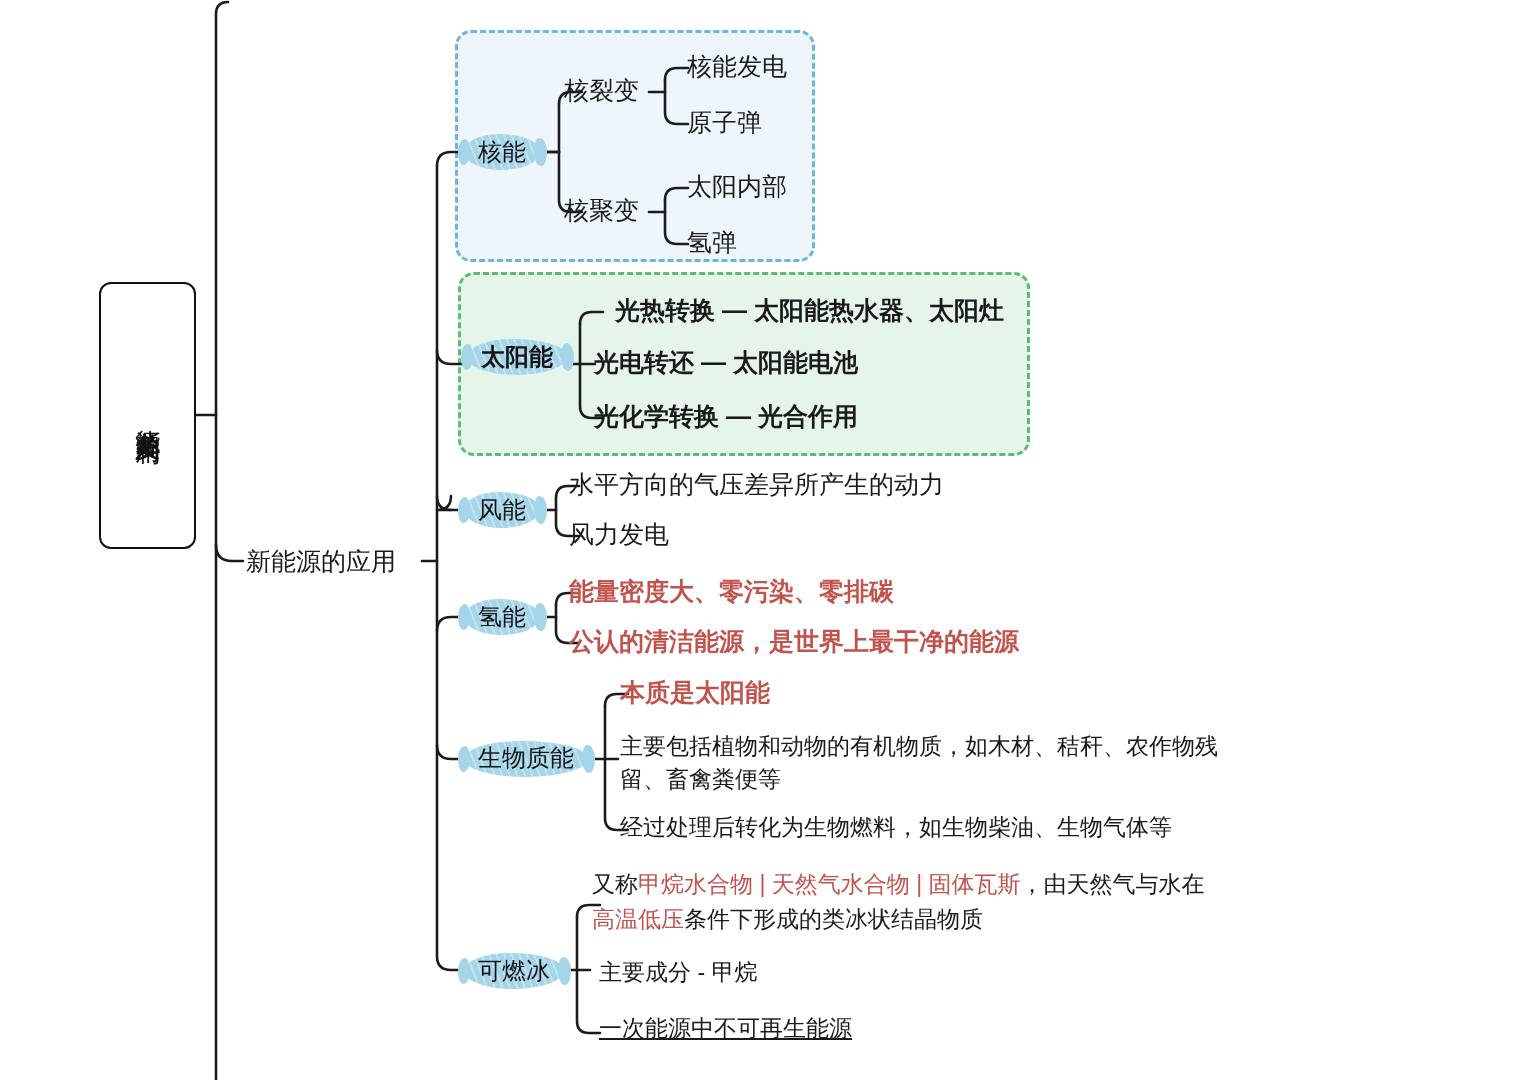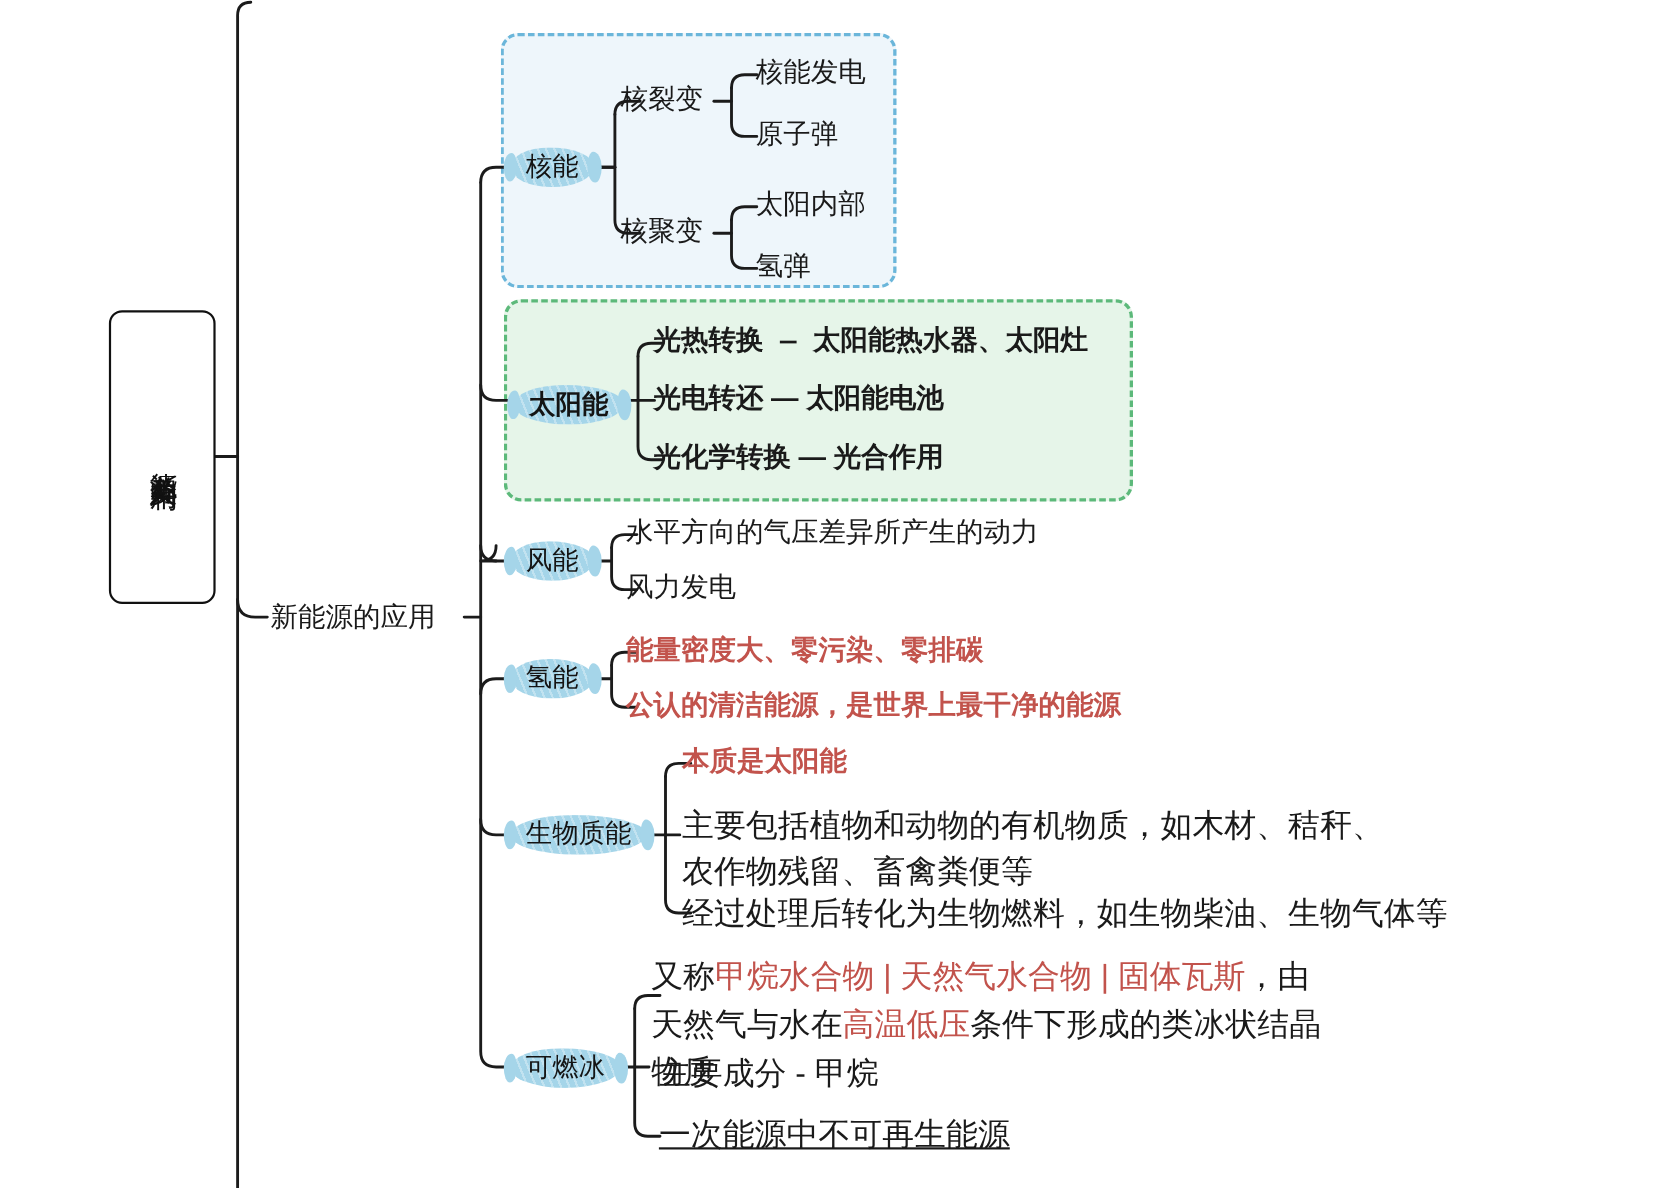--- a/index.html
+++ b/index.html
@@ -109,21 +109,21 @@
   .chip .hl::after{
     content:"";
     position:absolute;
     right:-7px;top:10%;
     width:13px;height:78%;
     background:#a5d5e9;
     border-radius:40% 60% 45% 55% / 50% 50% 50% 50%;
   }
   .chip-txt{position:relative;z-index:1;}
 
-  .t24{font-size:29px;}
+  .t24{font-size:23px;}
   .t25{font-size:25px;}
   .bold{font-weight:700;}
   .red{color:#c2534c;}
   .blk{color:#1a1a1a;}
 </style>
 </head>
 <body>
 
 <div id="canvas">
 
@@ -195,25 +195,25 @@
     <span class="hl"></span>
     <span class="chip-txt">核能</span>
   </div>
   <div class="node t25" style="left:564px;top:74px;">核裂变</div>
   <div class="node t25" style="left:564px;top:194px;">核聚变</div>
   <div class="node t25" style="left:687px;top:50px;">核能发电</div>
   <div class="node t25" style="left:687px;top:106px;">原子弹</div>
   <div class="node t25" style="left:687px;top:170px;">太阳内部</div>
   <div class="node t25" style="left:687px;top:226px;">氢弹</div>
 
-  <div class="chip bold" style="left:469px;top:349px;">
+  <div class="chip bold" style="left:469px;top:338px;">
     <span class="hl"></span>
     <span class="chip-txt">太阳能</span>
   </div>
-  <div class="node t25 bold" style="left:594px;top:294px;font-family:Liberation Mono, monospace;">光热转换 — 太阳能热水器、太阳灶</div>
+  <div class="node t25 bold" style="left:615px;top:294px;">光热转换 — 太阳能热水器、太阳灶</div>
   <div class="node t25 bold" style="left:594px;top:346px;">光电转还 — 太阳能电池</div>
   <div class="node t25 bold" style="left:594px;top:400px;">光化学转换 — 光合作用</div>
 
   <div class="chip" style="left:466px;top:491px;">
     <span class="hl"></span>
     <span class="chip-txt">风能</span>
   </div>
   <div class="node t25" style="left:569px;top:468px;">水平方向的气压差异所产生的动力</div>
   <div class="node t25" style="left:569px;top:518px;">风力发电</div>
 

